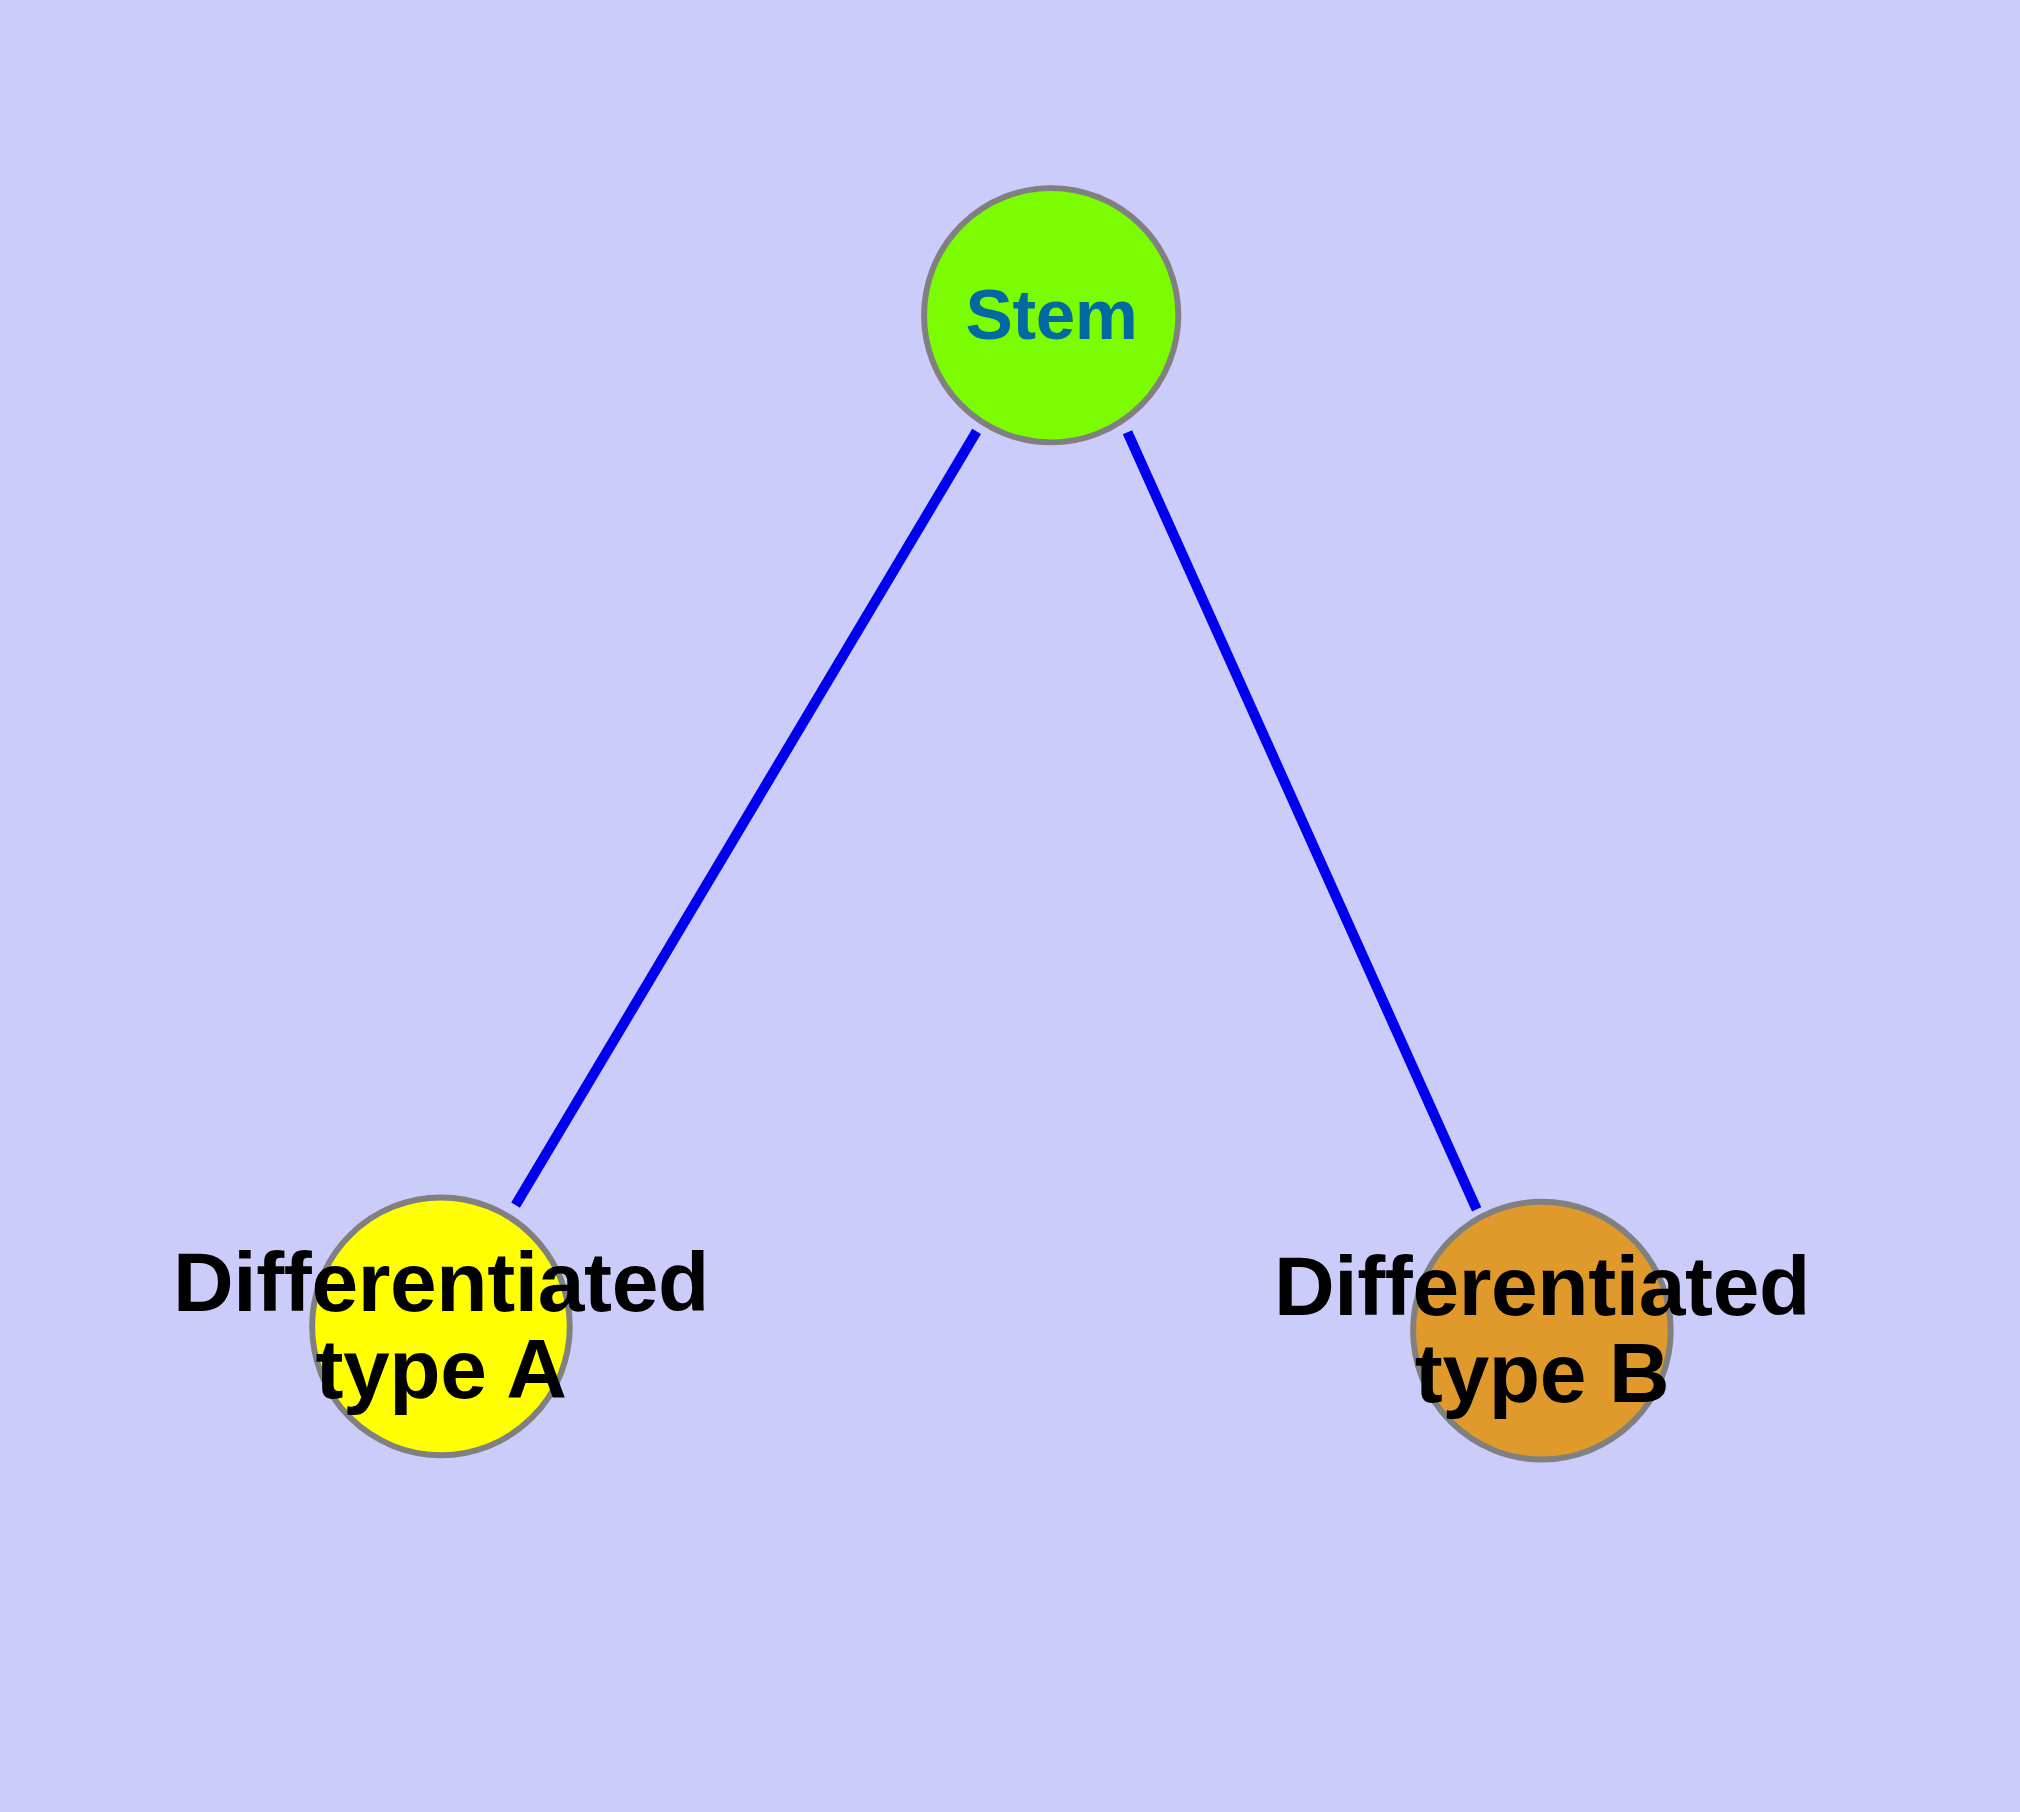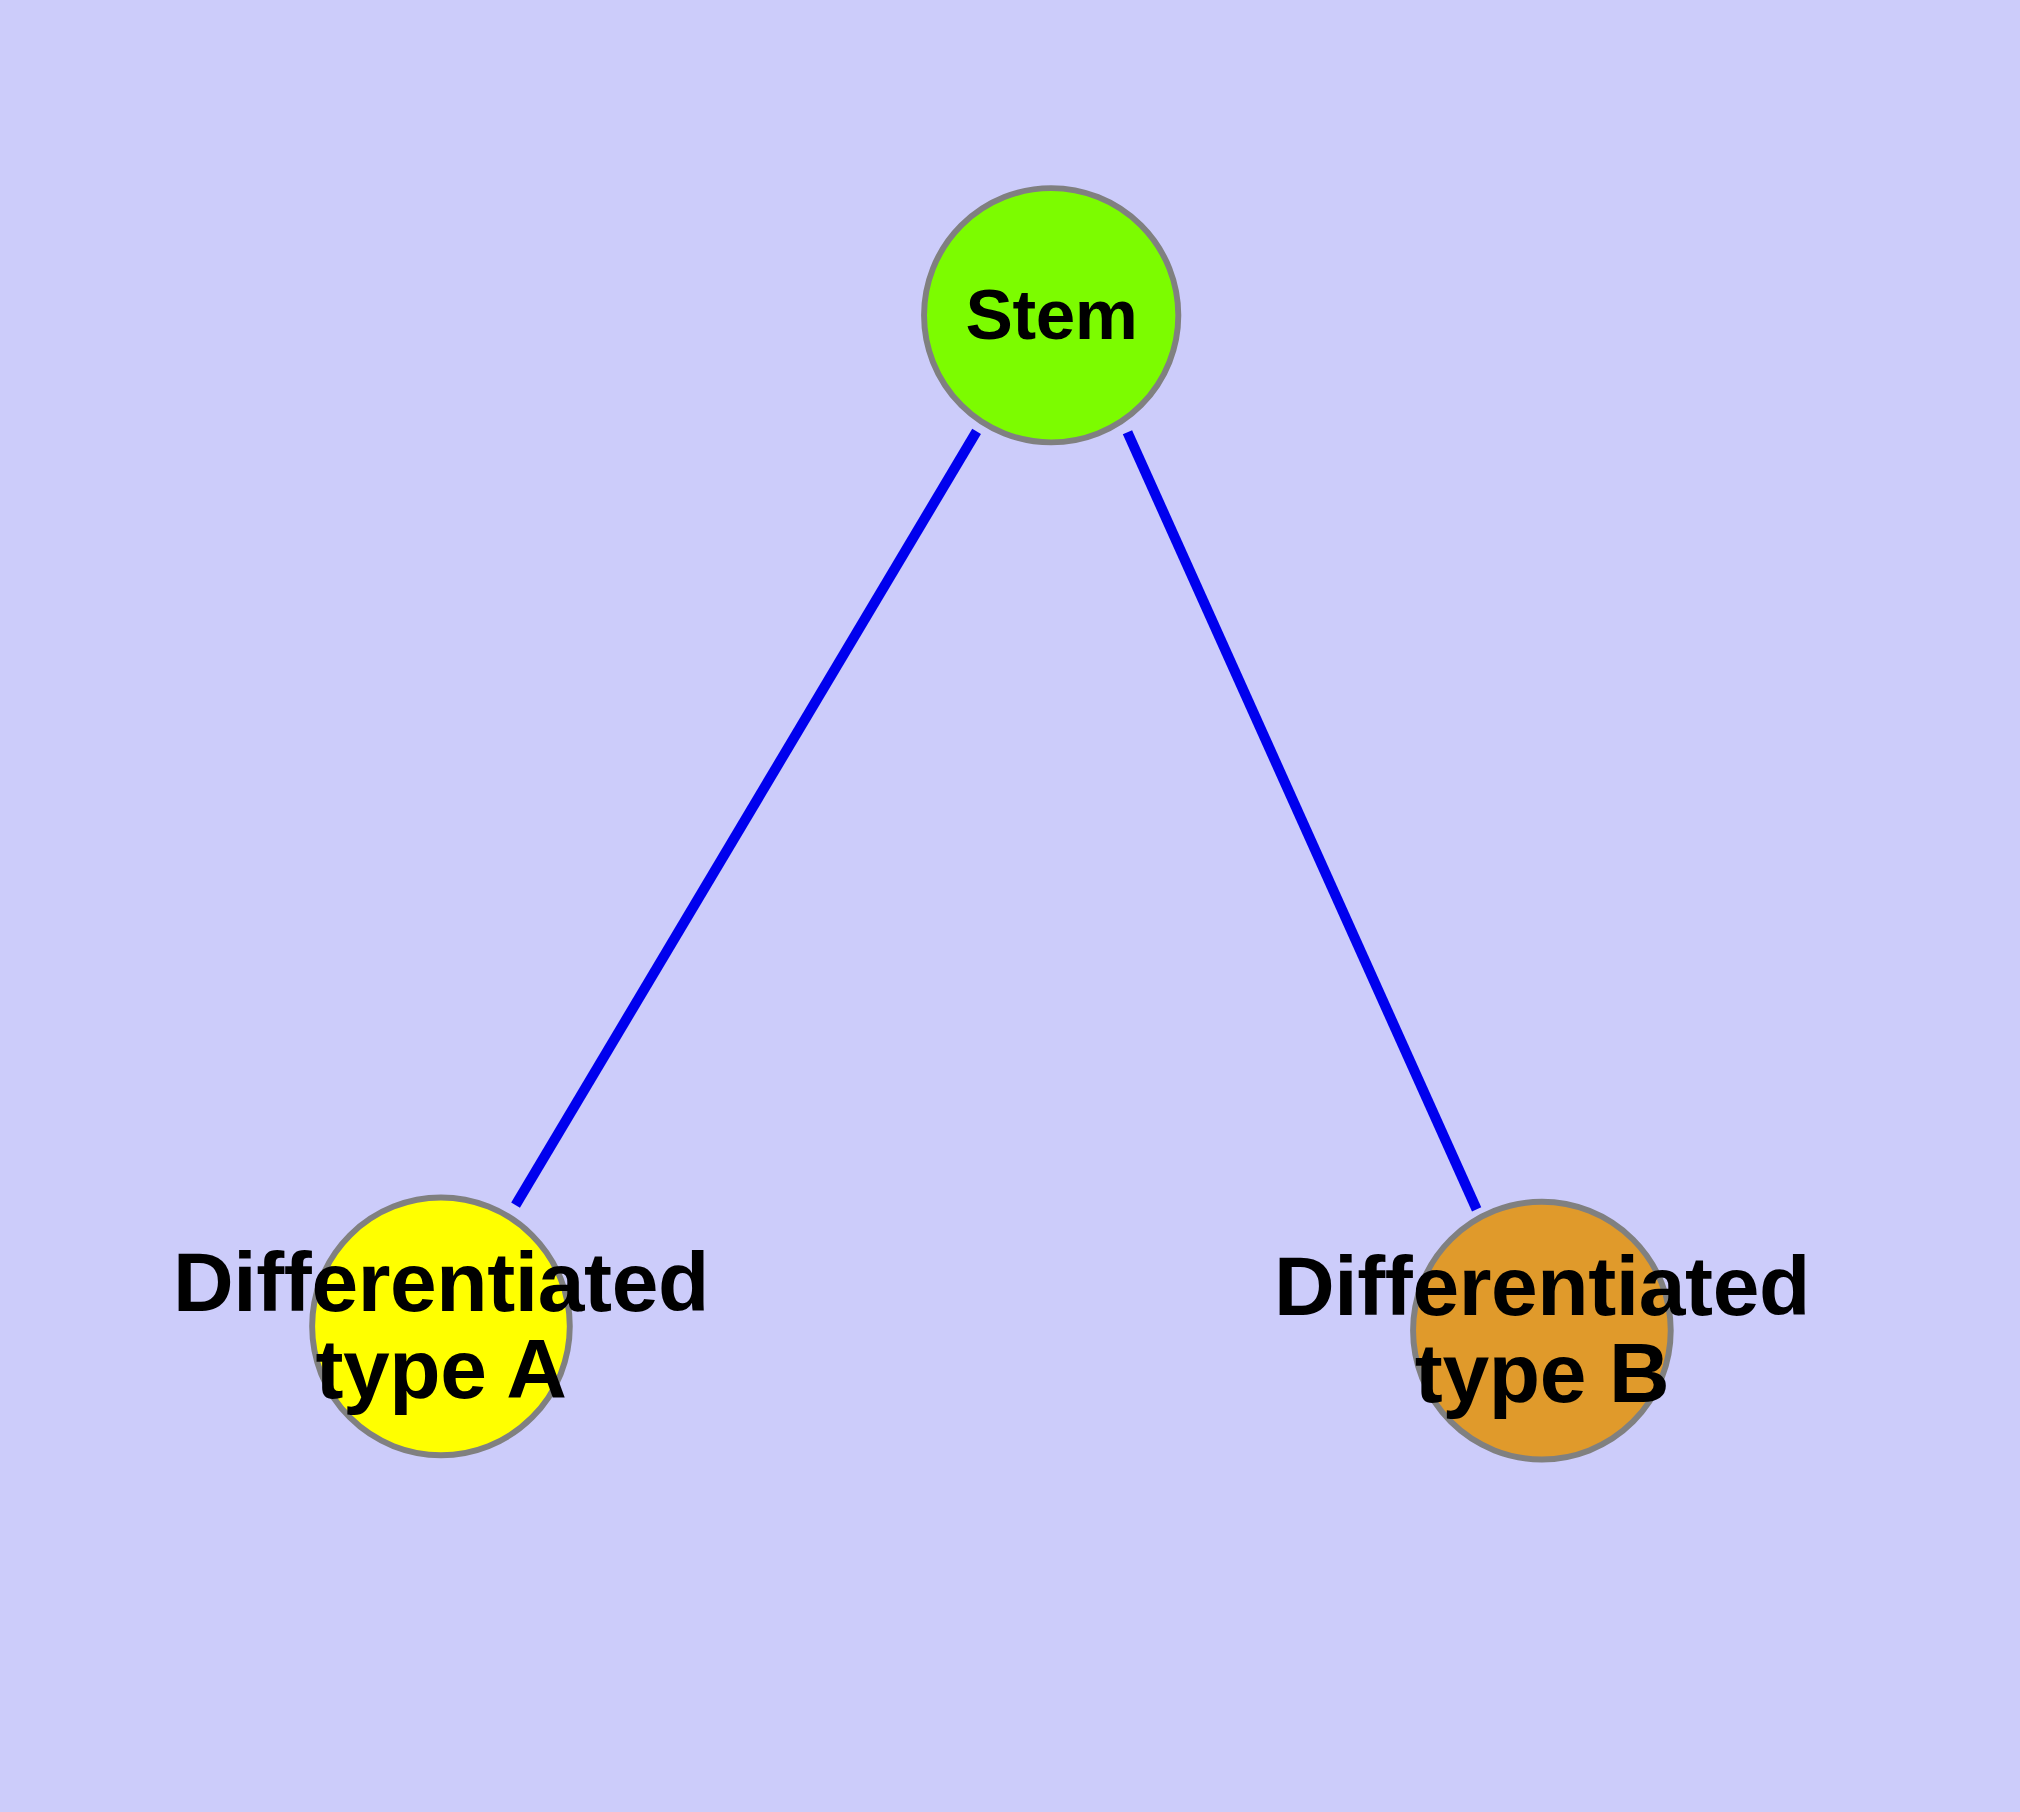--- a/index.html
+++ b/index.html
@@ -74,21 +74,21 @@
       <line class="edge-line" x1="1152" y1="509" x2="608" y2="1422" stroke="#0000ee" stroke-width="12"></line>
       <line class="edge-line" x1="1330" y1="510" x2="1742" y2="1427" stroke="#0000ee" stroke-width="12"></line>
     </g>
     <g>
       <circle class="node-circle" cx="1240" cy="372" r="150" fill="#7cfc00" stroke="#808080"></circle>
       <circle class="node-circle" cx="520" cy="1565" r="152" fill="#ffff00" stroke="#808080"></circle>
       <circle class="node-circle" cx="1819" cy="1570" r="152" fill="#e09a2b" stroke="#808080"></circle>
     </g>
   </svg>
 
-  <div class="node-label label-stem" style="color: #000000; left: 797px; top: 278px;">Stem</div>
+  <div class="node-label label-stem" style="color: #0369a1; left: 797px; top: 278px;">Stem</div>
 
   <div class="node-label label-typea" style="color: rgb(0, 0, 0); left: 17px; top: 1239px;">Differentiated
 type A</div>
 
   <div class="node-label label-typeb" style="color: rgb(0, 0, 0); left: 1118px; top: 1243px;">Differentiated
 type B</div>
 
 </div>
 
 

